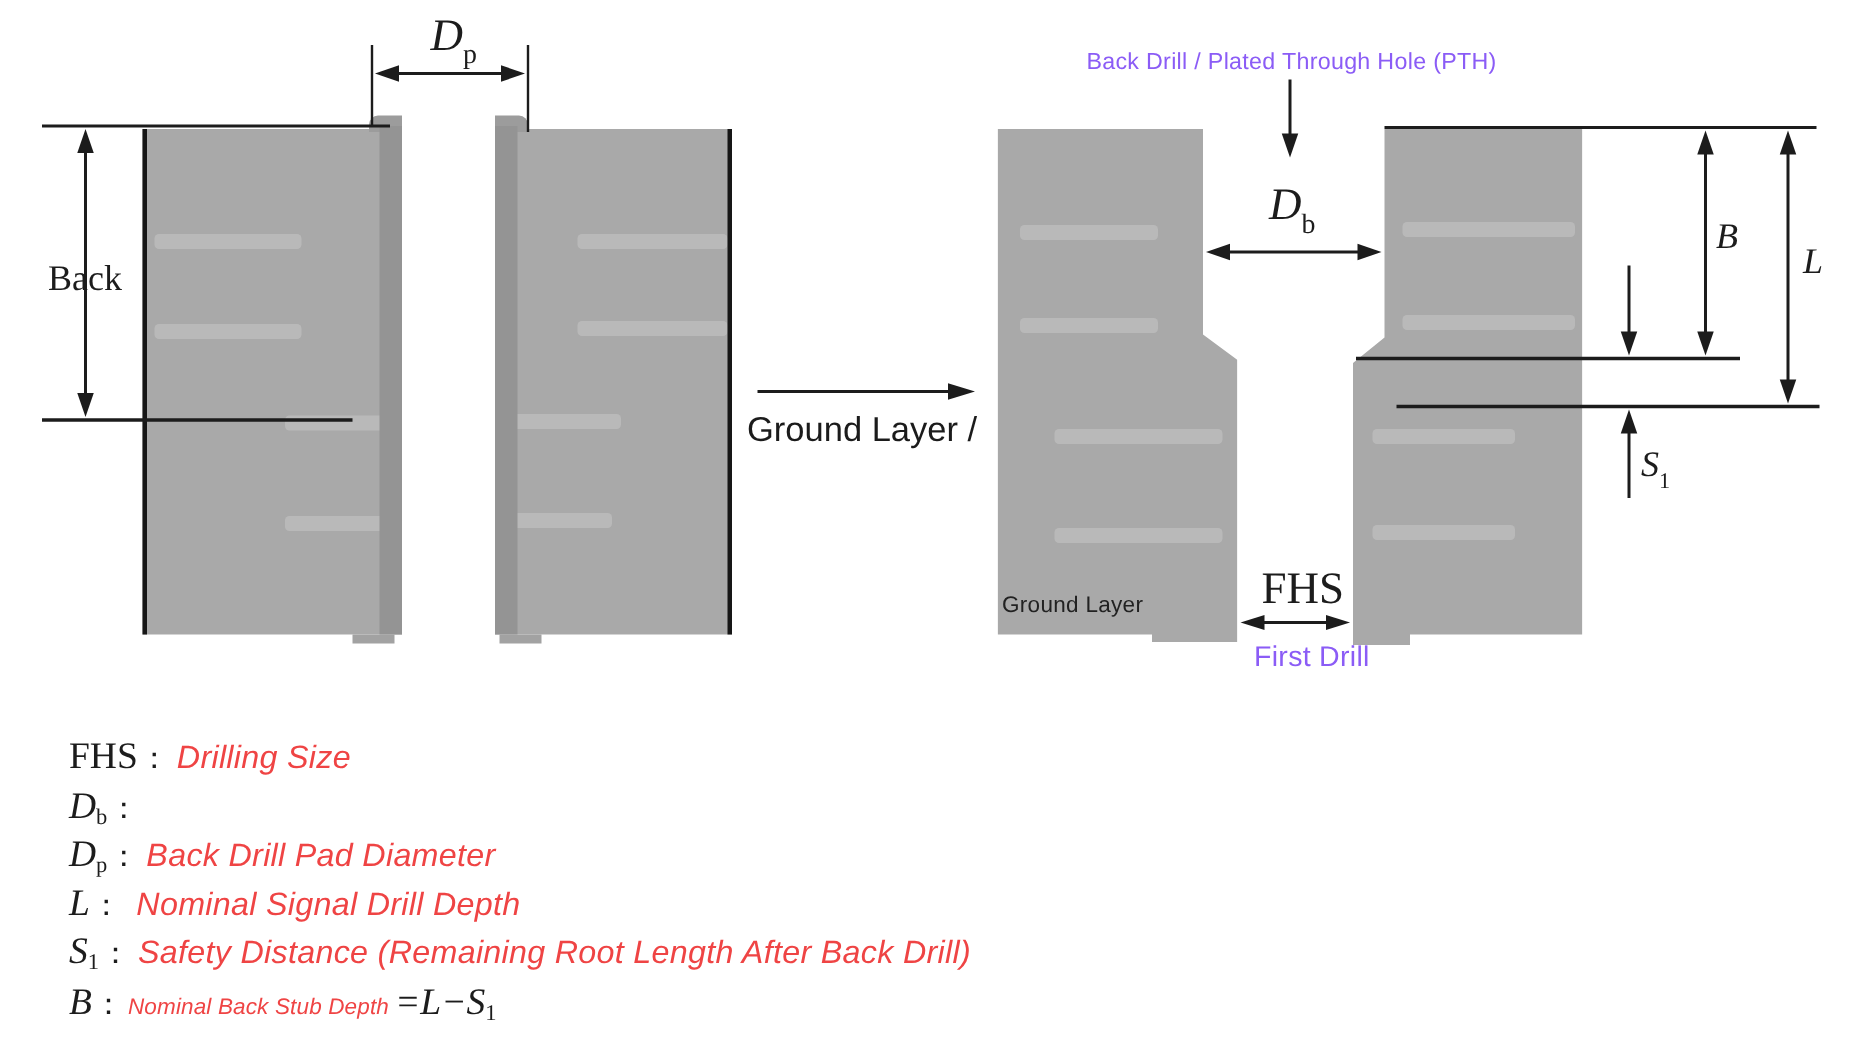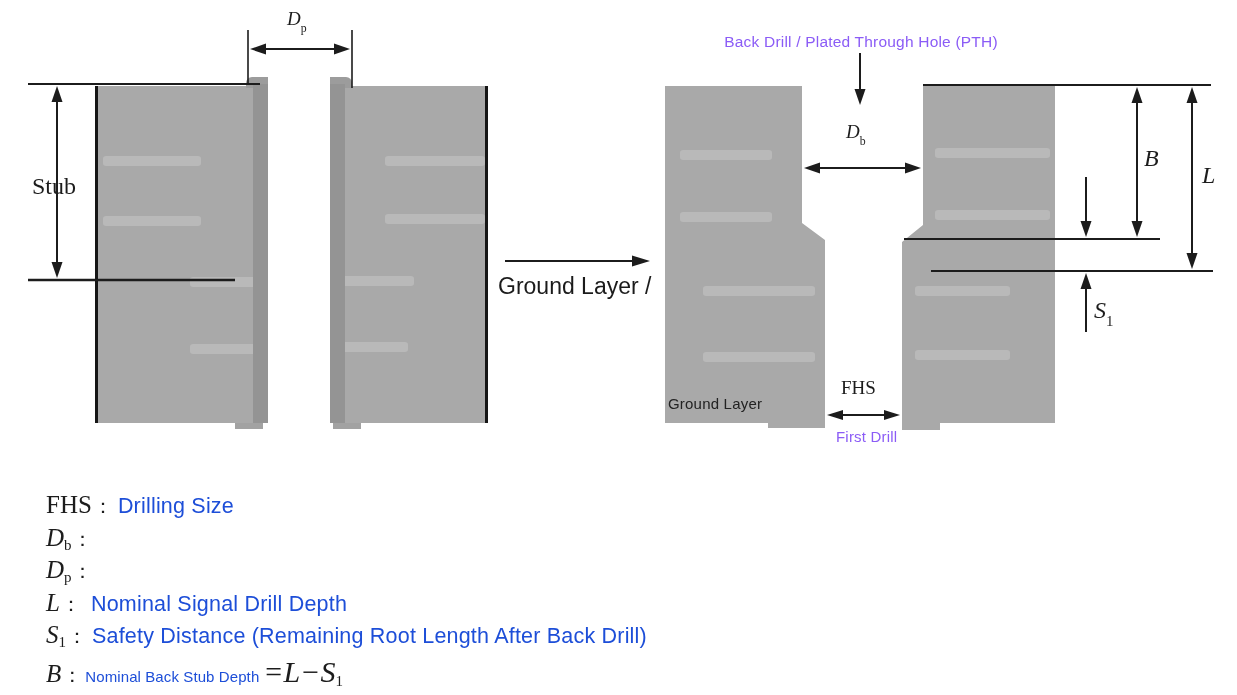--- a/index.html
+++ b/index.html
@@ -6,35 +6,35 @@
   .canvas{position:relative;width:1237px;height:695px;background:#ffffff;overflow:hidden;
           font-family:"Liberation Sans",sans-serif;color:#1c1c1c;}
   
   .block{position:absolute;background:#a9a9a9;}
   .plating{position:absolute;background:#949494;}
   .lip{position:absolute;background:#9c9c9c;}
   .edge{position:absolute;background:#161616;}
   .tab{position:absolute;background:#a2a2a2;}
   .stripe{position:absolute;background:#bcbcbc;border-radius:3px;opacity:.85;}
   .clipblock{position:absolute;background:#a9a9a9;}
-  .dimlabel{position:absolute;font-family:"Liberation Serif",serif;font-size:19px;font-style:italic;line-height:1;}
+  .dimlabel{position:absolute;font-family:"Liberation Serif",serif;font-size:30px;font-style:italic;line-height:1;}
   .dimlabel.roman{font-style:normal;}
   .dimlabel sub{font-size:0.62em;font-style:normal;position:relative;top:2px;left:0px;}
   .caption{position:absolute;font-size:15.5px;color:#8b5cf6;letter-spacing:0.2px;}
   .biglabel{position:absolute;font-size:23px;color:#1b1b1b;line-height:28px;}
   
   .legend{position:absolute;left:46px;top:492px;}
   .legend-row{display:flex;align-items:baseline;height:26px;margin-bottom:6.5px;white-space:nowrap;}
   .legend-sym{font-family:"Liberation Serif",serif;font-style:italic;font-size:25px;line-height:1;}
   .legend-sym.roman{font-style:normal;}
   .legend-sub{font-family:"Liberation Serif",serif;font-size:15px;position:relative;top:4px;}
   .legend-colon{font-size:20px;margin:0 2px 0 1px;}
-  .legend-txt{font-size:21.5px;color:#1d4ed8;margin-left:3px;letter-spacing:0.2px;}
+  .legend-txt{font-size:21.5px;color:#ef4444;margin-left:3px;letter-spacing:0.2px;font-style:italic;}
   .legend-txt.small{font-size:15px;margin-left:1px;letter-spacing:0.1px;}
-  .legend-formula{font-family:"Liberation Serif",serif;font-style:italic;font-size:30px;margin-left:4px;}
+  .legend-formula{font-family:"Liberation Serif",serif;font-style:italic;font-size:25px;margin-left:4px;}
   svg.overlay{position:absolute;left:0;top:0;pointer-events:none;}
 </style>
 </head>
 <body>
 
 <div class="canvas">
 
   <div class="block" style="left:95px;top:86px;width:173px;height:337px;">
     <div class="stripe" style="left:8px;top:70px;width:98px;height:10px;"></div>
     <div class="stripe" style="left:8px;top:130px;width:98px;height:10px;"></div>
@@ -51,21 +51,21 @@
     <div class="stripe" style="left:55px;top:128px;width:100px;height:10px;"></div>
     <div class="stripe" style="left:2px;top:190px;width:82px;height:10px;"></div>
     <div class="stripe" style="left:2px;top:256px;width:76px;height:10px;"></div>
   </div>
   <div class="lip" style="left:330px;top:77px;width:22px;height:11px;border-radius:0 6px 0 0;"></div>
   <div class="plating" style="left:330px;top:84px;width:15px;height:339px;"></div>
   <div class="edge" style="left:485px;top:86px;width:3px;height:337px;"></div>
   <div class="tab" style="left:333px;top:423px;width:28px;height:6px;"></div>
 
   <div class="dimlabel" style="left:287px;top:9px;"><span>D</span><sub>p</sub></div>
-  <div class="dimlabel roman" style="left:32px;top:174px;font-size:24px;">Stub</div>
+  <div class="dimlabel roman" style="left:32px;top:174px;font-size:24px;">Back</div>
 
   <div class="biglabel" style="left:498px;top:272px;">
     <div>Ground Layer /</div>
   </div>
 
   <div class="clipblock" style="left:665px;top:86px;width:160px;height:344px;
        clip-path:polygon(0px 0px,137px 0px,137px 137px,160px 154px,160px 342px,103px 342px,103px 337px,0px 337px);">
     <div class="stripe" style="left:15px;top:64px;width:92px;height:10px;"></div>
     <div class="stripe" style="left:15px;top:126px;width:92px;height:10px;"></div>
     <div class="stripe" style="left:38px;top:200px;width:112px;height:10px;"></div>
@@ -79,21 +79,21 @@
     <div class="stripe" style="left:13px;top:200px;width:95px;height:10px;"></div>
     <div class="stripe" style="left:13px;top:264px;width:95px;height:10px;"></div>
   </div>
 
   <div class="caption" style="left:710px;top:33px;width:302px;text-align:center;">Back Drill / Plated Through Hole (PTH)</div>
   <div class="dimlabel" style="left:846px;top:122px;"><span>D</span><sub>b</sub></div>
   <div class="dimlabel" style="left:1144px;top:146px;font-size:24px;">B</div>
   <div class="dimlabel" style="left:1202px;top:163px;font-size:24px;">L</div>
   <div class="dimlabel" style="left:1094px;top:298px;font-size:24px;"><span>S</span><sub>1</sub></div>
   <div class="dimlabel roman" style="left:841px;top:378px;">FHS</div>
-  <div class="caption" style="left:836px;top:428px;font-size:15px;">First Drill</div>
+  <div class="caption" style="left:836px;top:428px;font-size:19px;">First Drill</div>
   <div class="caption" style="left:668px;top:395px;font-size:15px;color:#222;">Ground Layer</div>
 
   <svg class="overlay" width="1237" height="695" viewBox="0 0 1237 695">
     <g stroke="#1c1c1c" stroke-width="2" fill="#1c1c1c">
 
       <line x1="28" y1="84" x2="260" y2="84"></line>
       <line x1="28" y1="280" x2="235" y2="280" stroke-width="2.4"></line>
 
       <line x1="57" y1="98" x2="57" y2="266"></line>
       <polygon points="57,86 51.5,102 62.5,102" stroke="none"></polygon>
@@ -146,20 +146,21 @@
     </div>
     <div class="legend-row">
       <span class="legend-sym">D</span>
         <span class="legend-sub">b</span>
         <span class="legend-colon">：</span>
     </div>
     <div class="legend-row">
       <span class="legend-sym">D</span>
         <span class="legend-sub">p</span>
         <span class="legend-colon">：</span>
+        <span class="legend-txt">Back Drill Pad Diameter</span>
     </div>
     <div class="legend-row">
       <span class="legend-sym">L</span>
         <span class="legend-colon">：</span>
         <span class="legend-txt" style="margin-left:8px;">Nominal Signal Drill Depth</span>
     </div>
     <div class="legend-row">
       <span class="legend-sym">S</span>
         <span class="legend-sub">1</span>
         <span class="legend-colon">：</span>

